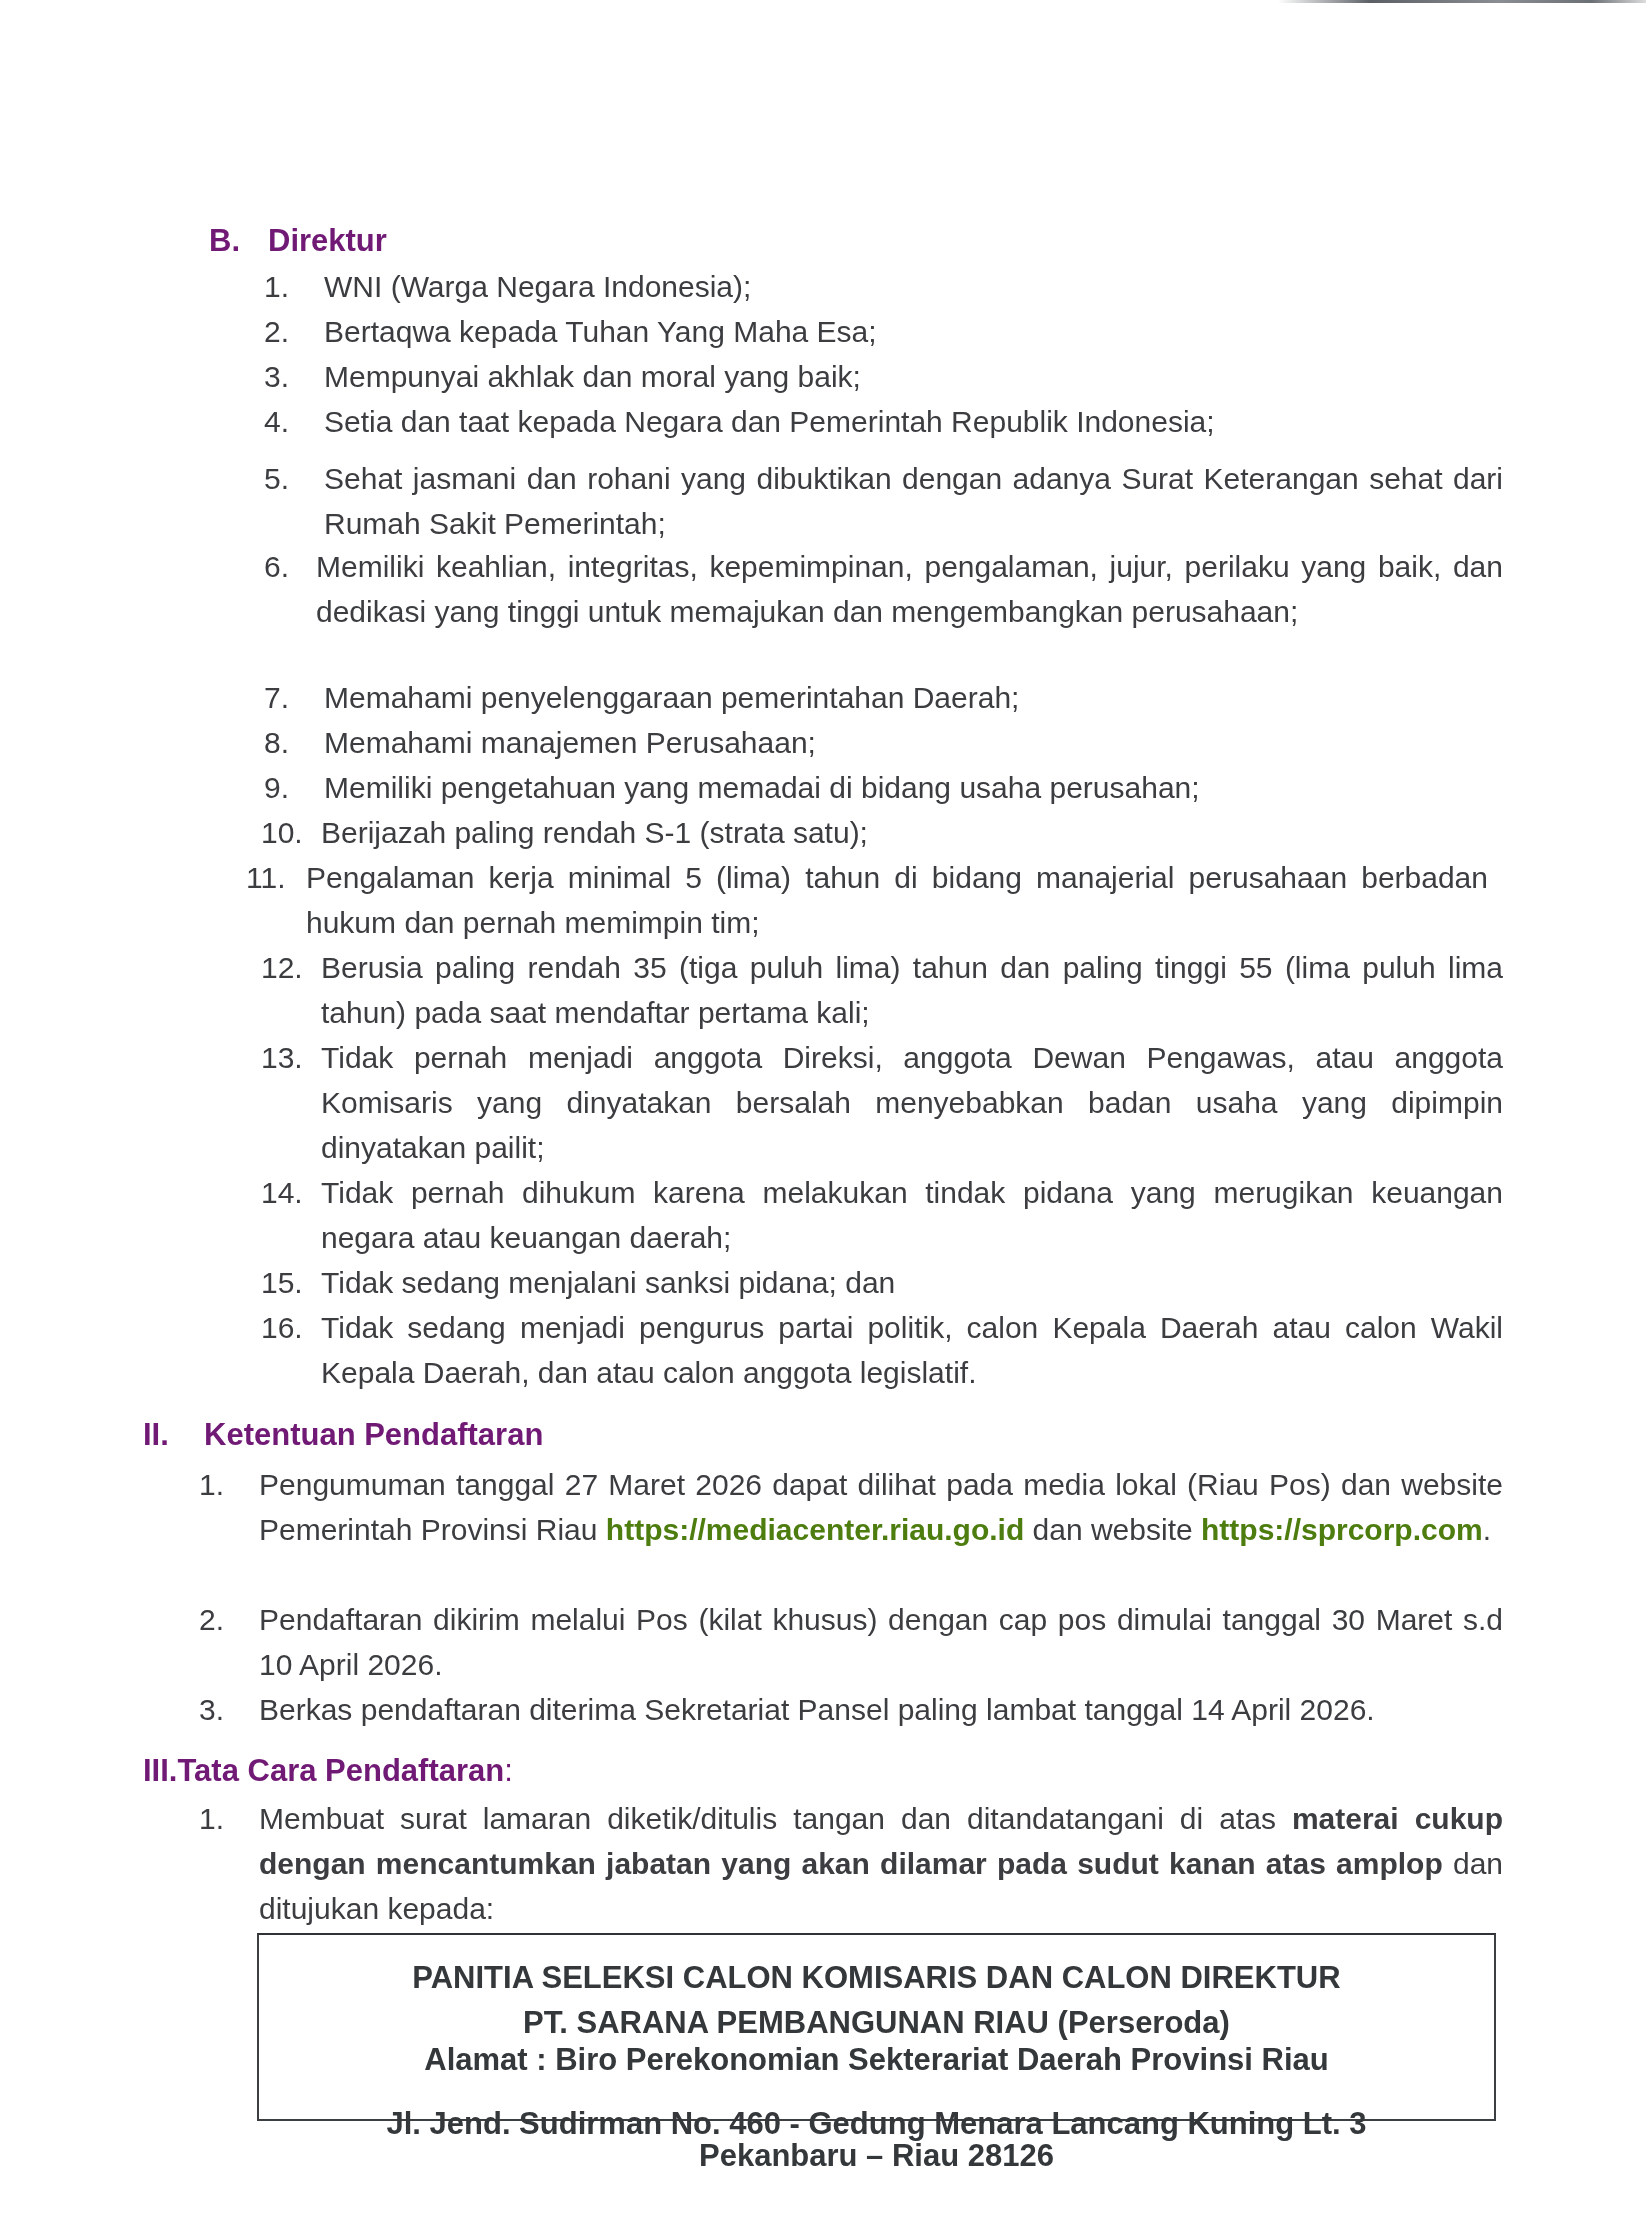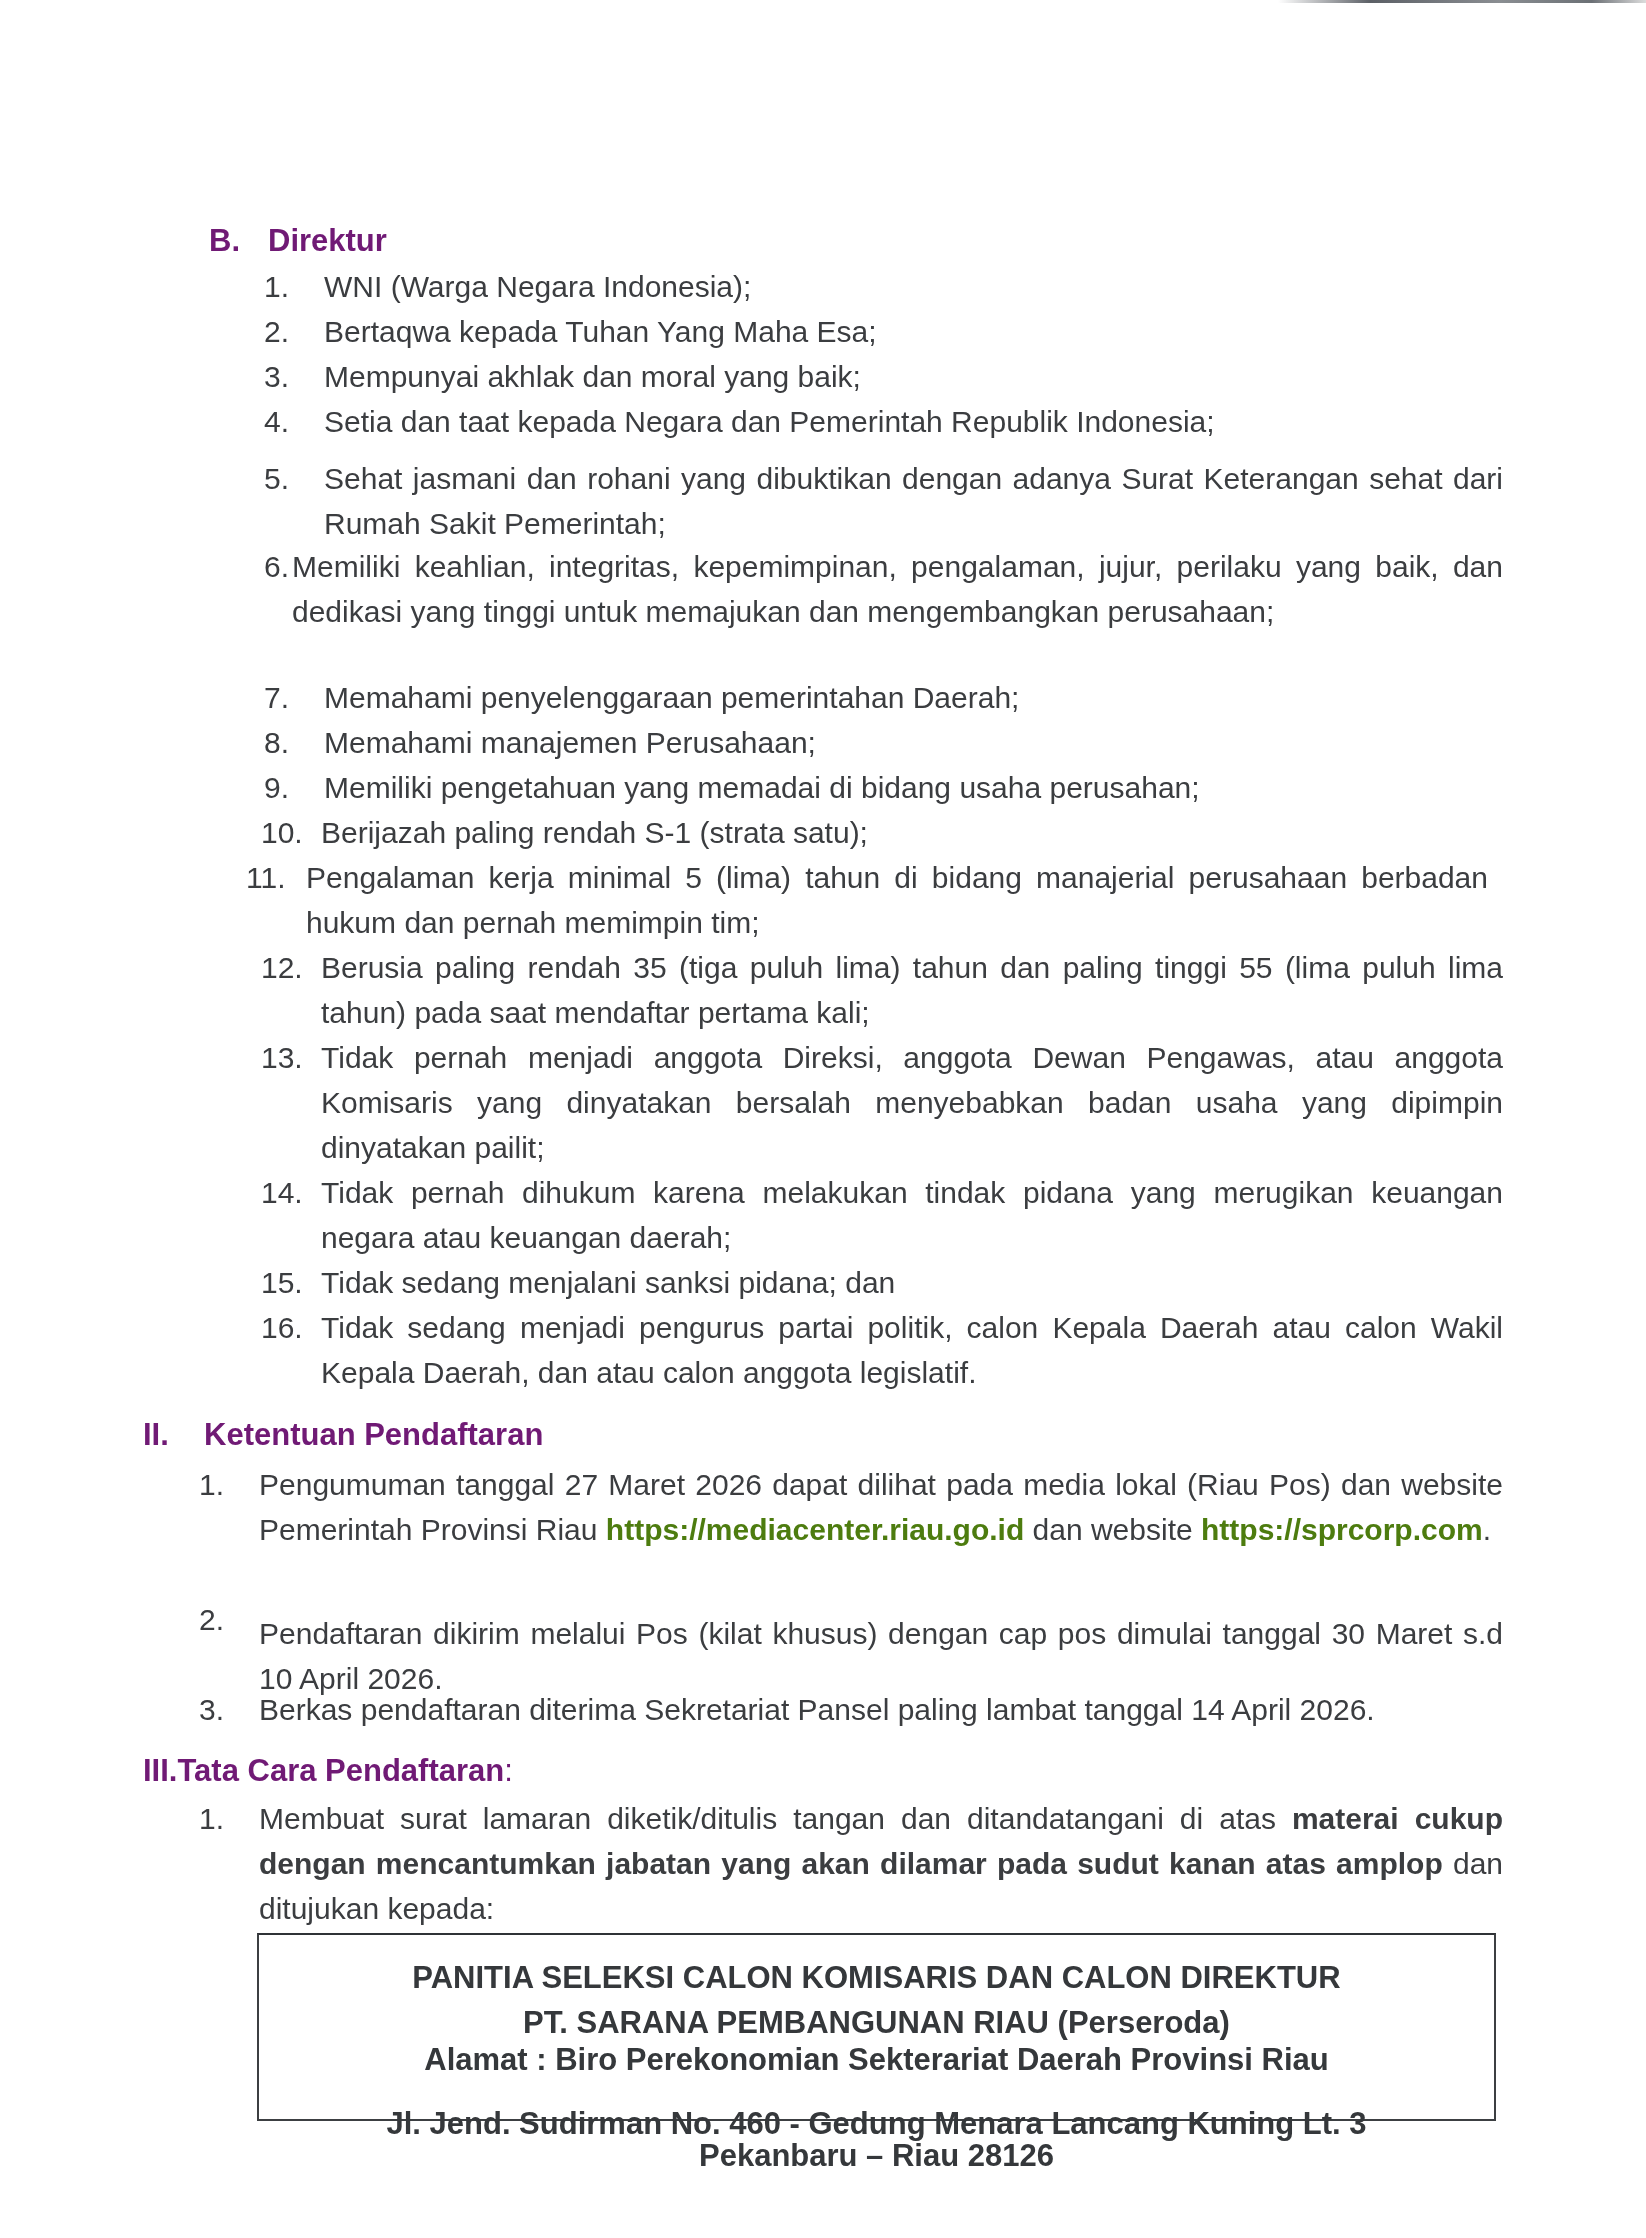--- a/index.html
+++ b/index.html
@@ -61,21 +61,21 @@
   <div class="item" style="left:264px; top:399px; width:1239px;">
     <span class="num">4.</span>
     <span class="txt" style="margin-left:60px;">Setia dan taat kepada Negara dan Pemerintah Republik Indonesia;</span>
   </div>
   <div class="item" style="left:264px; top:456px; width:1239px;">
     <span class="num">5.</span>
     <span class="txt" style="margin-left:60px;">Sehat jasmani dan rohani yang dibuktikan dengan adanya Surat Keterangan sehat dari Rumah Sakit Pemerintah;</span>
   </div>
   <div class="item" style="left:264px; top:544px; width:1239px;">
     <span class="num">6.</span>
-    <span class="txt" style="margin-left:28px;">Memiliki keahlian, integritas, kepemimpinan, pengalaman, jujur, perilaku yang baik, dan dedikasi yang tinggi untuk memajukan dan mengembangkan perusahaan;</span>
+    <span class="txt" style="margin-left:52px;">Memiliki keahlian, integritas, kepemimpinan, pengalaman, jujur, perilaku yang baik, dan dedikasi yang tinggi untuk memajukan dan mengembangkan perusahaan;</span>
   </div>
   <div class="item" style="left:264px; top:675px; width:1239px;">
     <span class="num">7.</span>
     <span class="txt" style="margin-left:60px;">Memahami penyelenggaraan pemerintahan Daerah;</span>
   </div>
   <div class="item" style="left:264px; top:720px; width:1239px;">
     <span class="num">8.</span>
     <span class="txt" style="margin-left:60px;">Memahami manajemen Perusahaan;</span>
   </div>
   <div class="item" style="left:264px; top:765px; width:1239px;">
@@ -114,21 +114,21 @@
   <div class="sec-head" style="left:143px; top:1412px;">
     <span class="lbl" style="width:61px;">II.</span><span class="lbl">Ketentuan Pendaftaran</span>
   </div>
 
   <div class="item" style="left:199px; top:1462px; width:1304px;">
     <span class="num">1.</span>
     <span class="txt" style="margin-left:60px;"><span>Pengumuman tanggal 27 Maret 2026 dapat dilihat pada media lokal (Riau Pos) dan website Pemerintah Provinsi Riau </span><span class="link">https://mediacenter.riau.go.id</span><span> dan website </span><span class="link">https://sprcorp.com</span><span>.</span></span>
   </div>
   <div class="item" style="left:199px; top:1597px; width:1304px;">
     <span class="num">2.</span>
-    <span class="txt" style="margin-left:60px;margin-top:14px;">Pendaftaran dikirim melalui Pos (kilat khusus) dengan cap pos dimulai tanggal 30 Maret s.d 10 April 2026.</span>
+    <span class="txt" style="margin-left:60px;">Pendaftaran dikirim melalui Pos (kilat khusus) dengan cap pos dimulai tanggal 30 Maret s.d 10 April 2026.</span>
   </div>
   <div class="item" style="left:199px; top:1687px; width:1304px;">
     <span class="num">3.</span>
     <span class="txt" style="margin-left:60px;">Berkas pendaftaran diterima Sekretariat Pansel paling lambat tanggal 14 April 2026.</span>
   </div>
 
   <div class="sec-head" style="left:143px; top:1748px;">
     <span class="lbl">III.</span><span class="lbl">Tata Cara Pendaftaran</span><span class="lbl" style="font-weight:normal;">:</span>
   </div>
 

